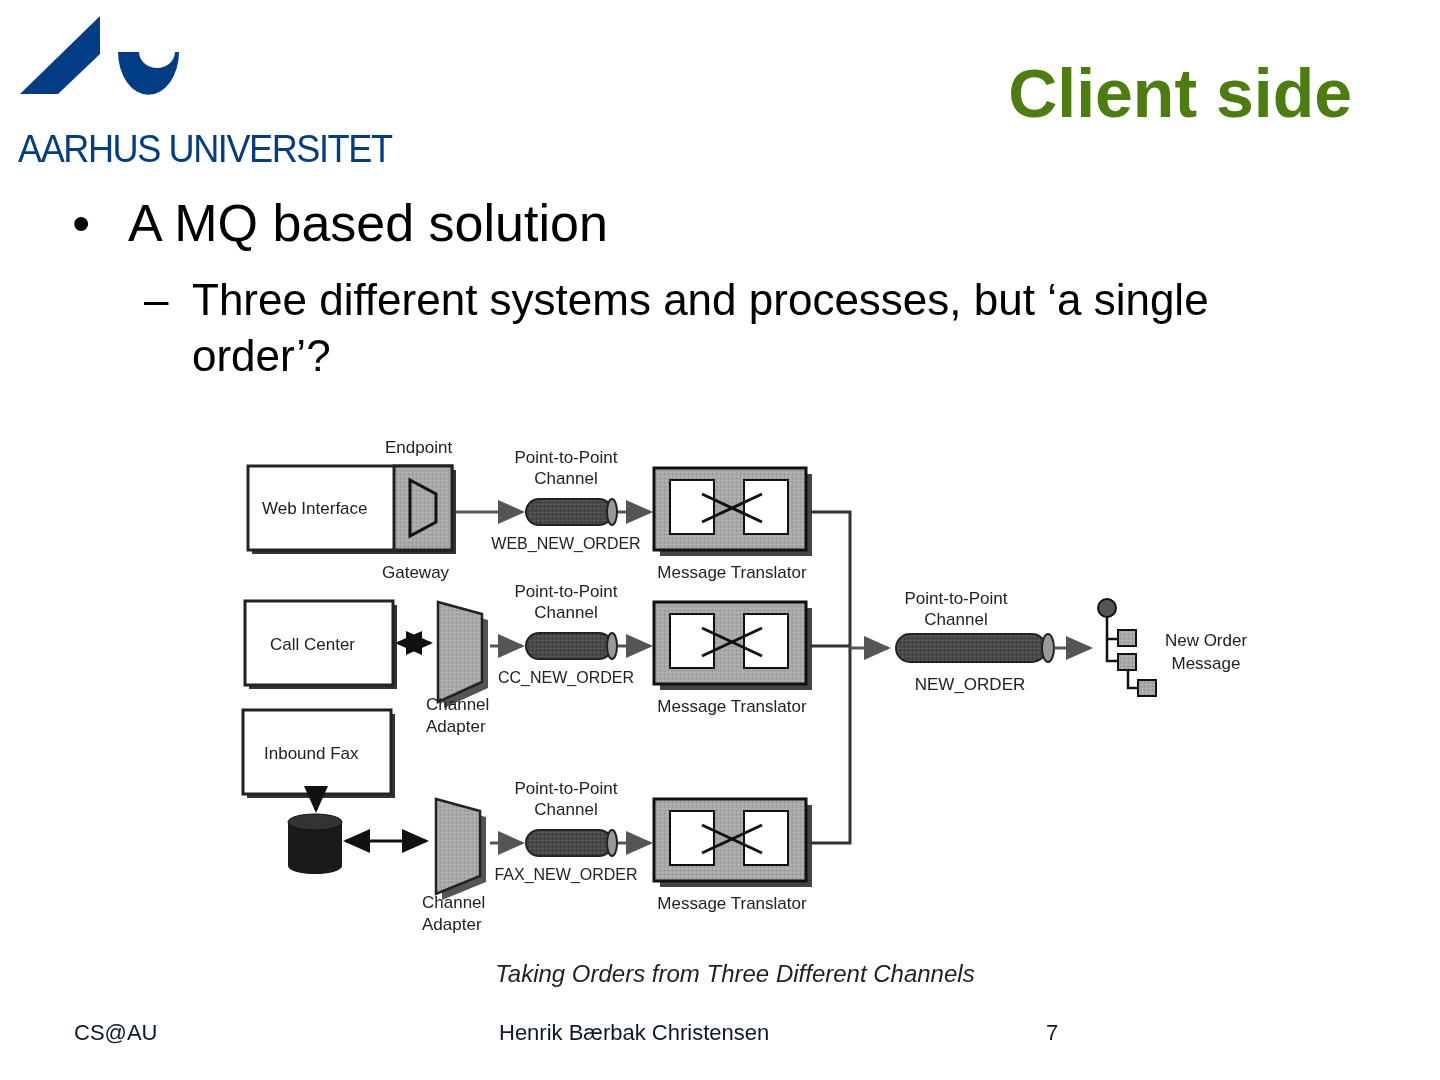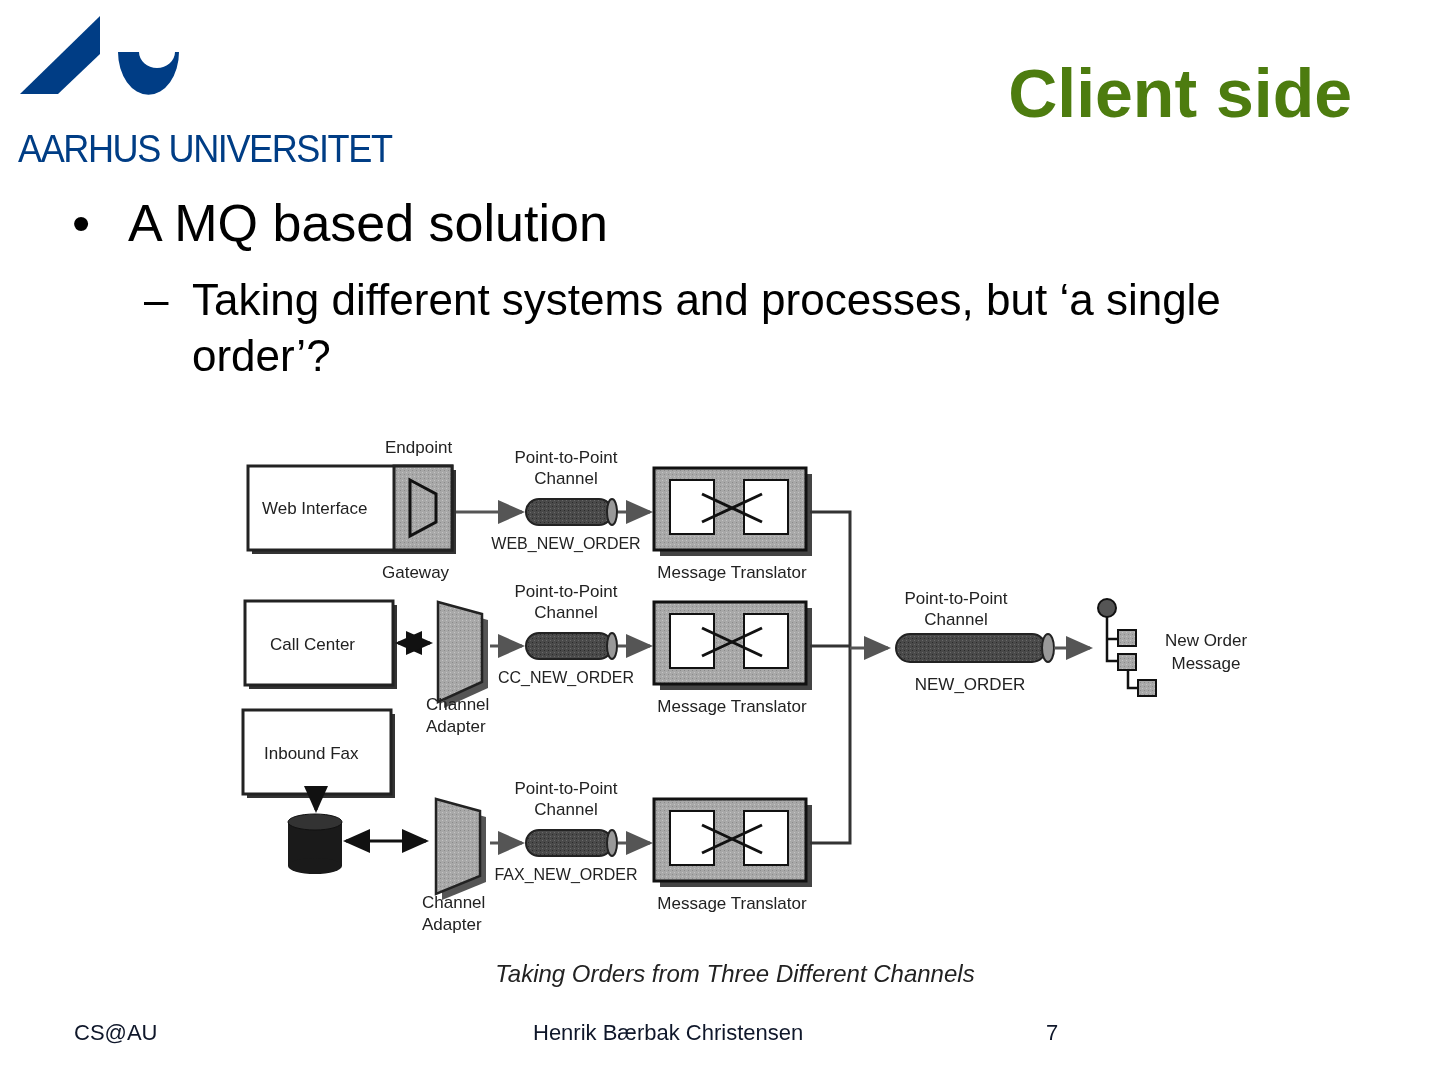--- a/index.html
+++ b/index.html
@@ -29,21 +29,21 @@
 </svg>
 <div class="logo-text">AARHUS UNIVERSITET</div>
 
 <div class="title">Client side</div>
 
 <div class="bullet1">
   <span class="dot">•</span><span>A MQ based solution</span>
 </div>
 <div class="bullet2">
   <span class="dash">–</span>
-  <span class="txt">Taking different systems and processes, but ‘a single order’?</span>
+  <span class="txt">Three different systems and processes, but ‘a single order’?</span>
 </div>
 
 <svg class="diagram" viewBox="0 0 1030 570">
   <defs>
     <pattern id="grain" width="4" height="4" patternUnits="userSpaceOnUse">
       <rect width="4" height="4" fill="#a8a8a8"></rect>
       <rect width="1" height="1" fill="#8a8a8a"></rect>
       <rect x="2" y="2" width="1" height="1" fill="#c4c4c4"></rect>
     </pattern>
     <pattern id="dgrain" width="4" height="4" patternUnits="userSpaceOnUse">
@@ -189,14 +189,14 @@
     <polyline points="888,240 888,258 898,258" fill="none" stroke="#111" stroke-width="2.5"></polyline>
     <rect x="898" y="250" width="18" height="16" fill="url(#grain)" stroke="#111" stroke-width="2"></rect>
   </g>
   <text x="966" y="216" font-size="17" text-anchor="middle">New Order</text>
   <text x="966" y="239" font-size="17" text-anchor="middle">Message</text>
 
   <text class="caption" x="495" y="552" font-size="24" text-anchor="middle">Taking Orders from Three Different Channels</text>
 </svg>
 
 <div class="footer" style="left:74px;">CS@AU</div>
-<div class="footer" style="left:533px;">Henrik Bærbak Christensen</div>
+<div class="footer" style="left:499px;">Henrik Bærbak Christensen</div>
 <div class="footer" style="left:1046px;">7</div>
 
 </body></html>

